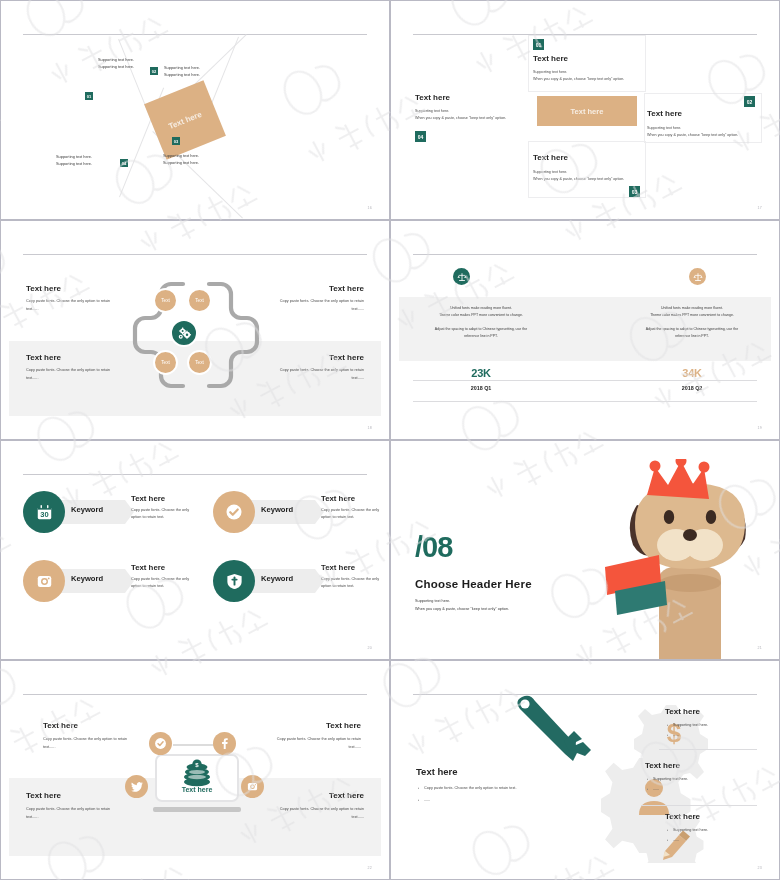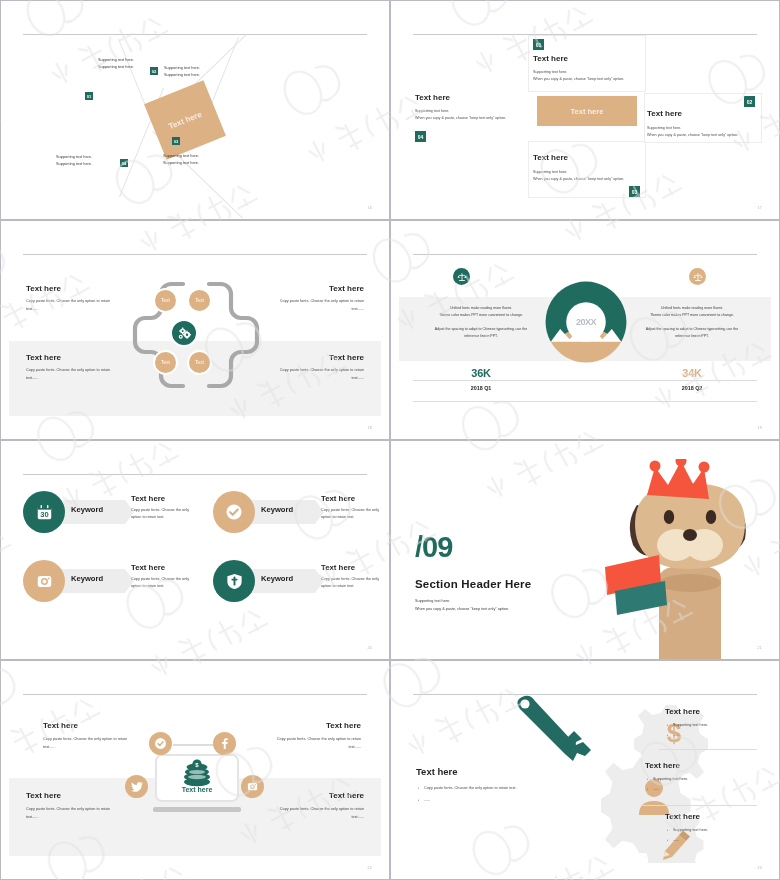--- a/index.html
+++ b/index.html
@@ -299,47 +299,37 @@
 
       <div class="pageno">18</div>
     </div>
   </div>
 
   <div class="slide">
     <div class="inner">
       <div class="rule"></div>
       <div class="bandgrey" style="top:76px;height:64px;"></div>
 
-      <div class="donut-wrap">
-        <svg width="86" height="86" viewBox="0 0 100 100">
-          <path d="M50 50 L50 3 A47 47 0 0 1 91 73 Z" fill="#1f6b5e"></path>
-          <path d="M50 50 L91 73 A47 47 0 0 1 9 73 Z" fill="#dcb184"></path>
-          <path d="M50 50 L9 73 A47 47 0 0 1 50 3 Z" fill="#1f6b5e"></path>
-          <path d="M9 73 L20 58 L31 70 L43 56 L50 66 L57 56 L69 70 L80 58 L91 73 Z" fill="#fff"></path>
-          <circle cx="50" cy="50" r="23" fill="#fff"></circle>
-        </svg>
-        <div class="donut-lbl">20XX</div>
-      </div>
 
       <div class="s19-ic" style="left:62px;top:47px;background:#1f6b5e;">
         <svg width="10" height="10" viewBox="0 0 24 24" fill="#fff">
           <rect x="11" y="3" width="2" height="18"></rect>
               <rect x="5" y="19.5" width="14" height="2"></rect>
           <rect x="4" y="7" width="16" height="1.8"></rect>
           <path d="M4 8.8 L1 14 h6 z"></path>
               <path d="M20 8.8 L17 14 h6 z"></path>
         </svg>
       </div>
       <div class="s19-col" style="left:26px;top:84px;">
         <p>Unified fonts make reading more fluent.</p>
         <p>Theme color makes PPT more convenient to change.</p>
         <p style="margin-top:7px;">Adjust the spacing to adapt to Chinese typesetting, use the</p>
         <p>reference line in PPT.</p>
       </div>
-      <div class="s19-big teal" style="left:26px;top:146px;width:128px;text-align:center;">36K</div>
+      <div class="s19-big teal" style="left:26px;top:146px;width:128px;text-align:center;">23K</div>
       <div class="s19-sub" style="left:26px;top:164px;width:128px;text-align:center;">2018 Q1</div>
 
       <div class="s19-ic" style="left:298px;top:47px;background:#dcb184;">
         <svg width="10" height="10" viewBox="0 0 24 24" fill="#fff">
           <rect x="11" y="3" width="2" height="18"></rect>
               <rect x="5" y="19.5" width="14" height="2"></rect>
           <rect x="4" y="7" width="16" height="1.8"></rect>
           <path d="M4 8.8 L1 14 h6 z"></path>
               <path d="M20 8.8 L17 14 h6 z"></path>
         </svg>
@@ -421,22 +411,22 @@
         <div class="kw-h">Text here</div>
         <div class="kw-p">Copy paste fonts. Choose the only option to retain text.</div>
       </div>
 
       <div class="pageno">20</div>
     </div>
   </div>
 
   <div class="slide">
     <div class="inner">
-      <div class="s21-num">/09</div>
-      <div class="s21-h">Section Header Here</div>
+      <div class="s21-num">/08</div>
+      <div class="s21-h">Choose Header Here</div>
       <div class="s21-p">Supporting text here.</div>
       <div class="s21-p" style="top:165px;">When you copy &amp; paste, choose "keep text only" option.</div>
 
       <svg style="position:absolute;left:212px;top:18px;" width="178" height="202" viewBox="0 0 178 202">
 
         <path d="M34 46 q-12 18 -4 40 q10 16 24 8 l-6 -44 z" fill="#4a332b"></path>
         <path d="M130 42 q16 14 12 38 q-8 18 -26 10 l4 -44 z" fill="#4a332b"></path>
 
         <path d="M56 120 h62 v82 h-62 z" fill="#d3ac83"></path>
         <path d="M56 120 q0 -14 31 -14 q31 0 31 14 v10 h-62 z" fill="#d3ac83"></path>

